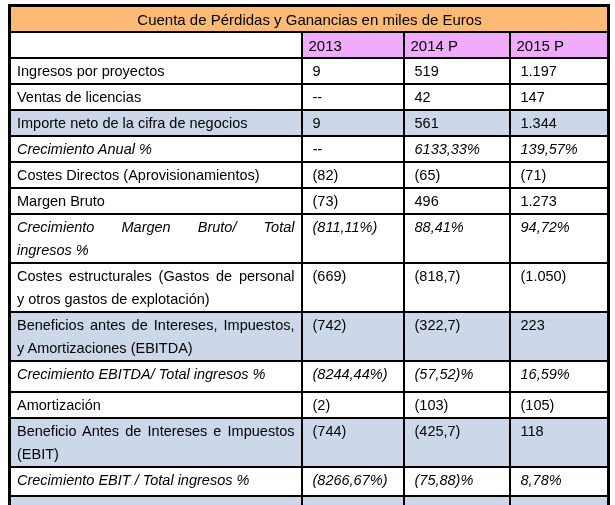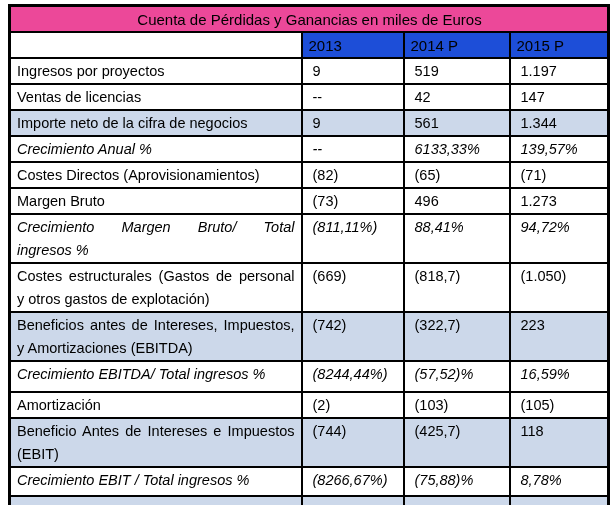--- a/index.html
+++ b/index.html
@@ -23,25 +23,25 @@
     border: 2px solid #000;
     vertical-align: top;
     padding: 1px 5px 0 6px;
     line-height: 23px;
     overflow: hidden;
   }
   
   thead { font-size: 15px; }
   td.title-cell {
     text-align: center;
-    background: #ec4899;
+    background: #fdba74;
     height: 25px;
   }
   thead tr.header-row { height: 23px; }
-  thead tr.header-row td.year { background: #1d4ed8; }
+  thead tr.header-row td.year { background: #f0abfc; }
 
   
   tbody td.lab { padding-left: 6px; padding-right: 6px; }
   tbody td.val { padding-left: 10px; white-space: nowrap; }
   tr.hl td { background: #ccd8ea; }
   tr.it td { font-style: italic; }
 
   .lab-line { white-space: nowrap; }
   .lab-line.jl { text-align: justify; text-align-last: justify; white-space: normal; }
 

